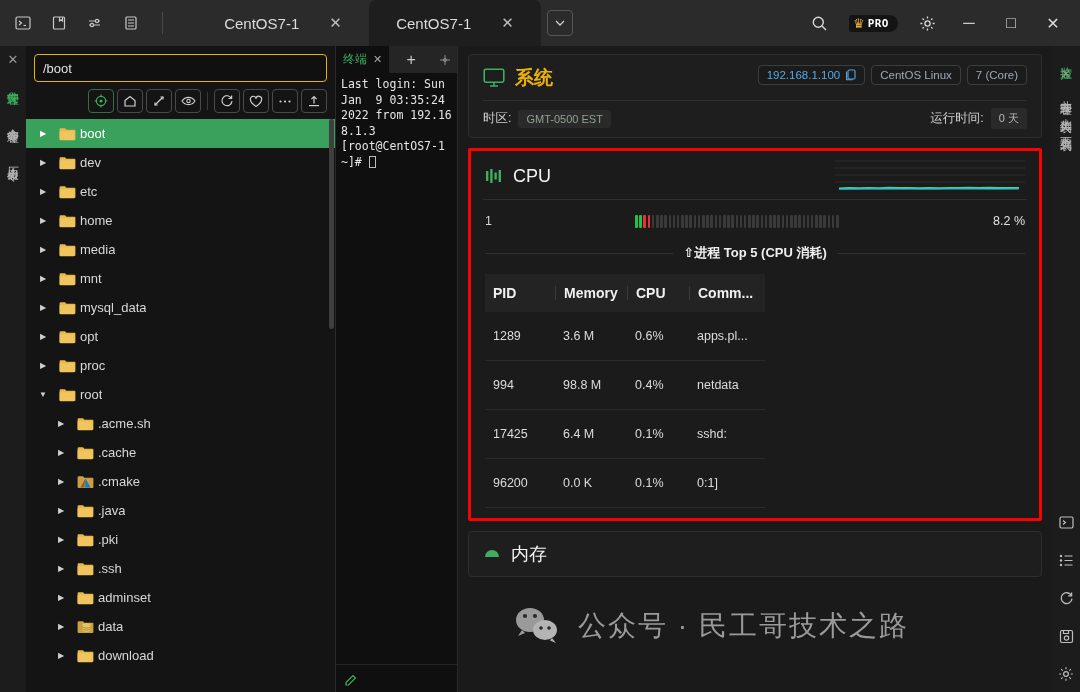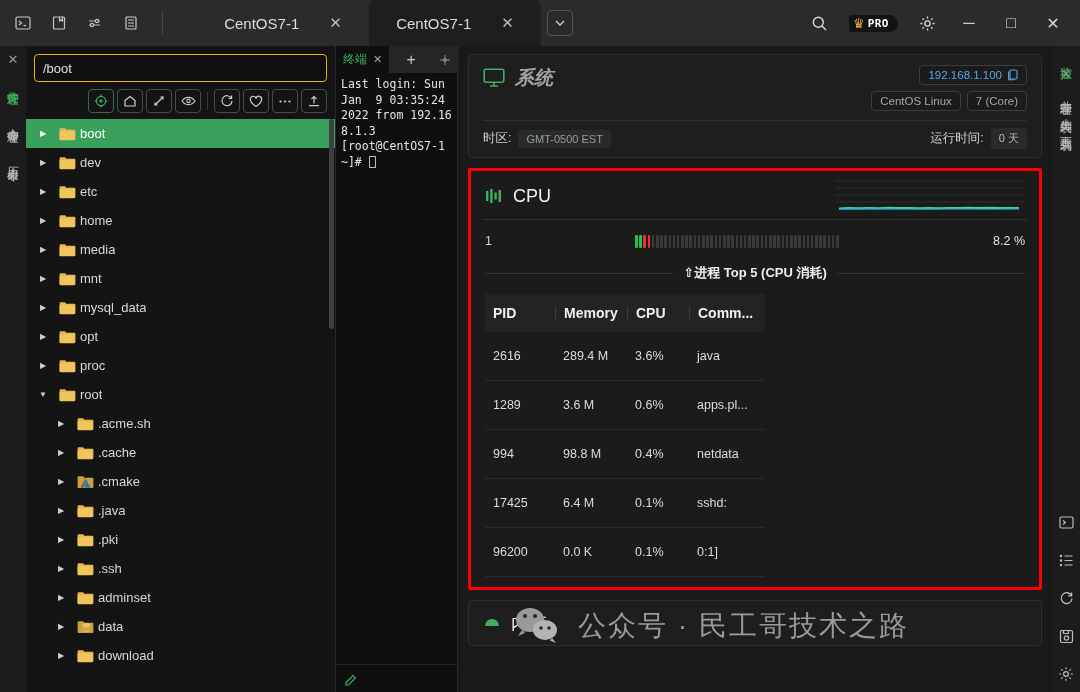--- a/index.html
+++ b/index.html
@@ -115,22 +115,22 @@
   }
   .term-cursor { display: inline-block; width: 7px; height: 12px; border: 1px solid #bbb; vertical-align: -2px; }
   .term-foot { height: 28px; display: flex; align-items: center; padding-left: 8px; border-top: 1px solid #242424; }
 
   
   .monitor { flex: 1; background: #1a1a1a; padding: 8px 10px 0 10px; overflow: hidden; position: relative; min-width: 0; }
   .card { background: #1e1e1e; border: 1px solid #2e2e2e; border-radius: 4px; margin-bottom: 10px; }
   .card.sys { padding: 10px 14px 8px 14px; position: relative; }
   .sys-top { display: flex; align-items: flex-start; }
   .sys-title { display: flex; align-items: center; gap: 10px; }
-  .sys-title .t { font-size: 19px; font-weight: bold; color: #a3a3a3; font-style: italic; }
-  .sys-chips { margin-left: auto; display: flex; flex-direction: column; align-items: flex-end; gap: 6px; }
+  .sys-title .t { font-size: 19px; font-weight: bold; color: #eab308; }
+  .sys-chips { margin-left: auto; display: flex; flex-direction: row; align-items: flex-end; gap: 6px; }
   .chip {
     border: 1px solid #3d3d3d; border-radius: 4px; padding: 3px 8px; font-size: 11.5px; color: #9fa8b2;
     display: flex; align-items: center; gap: 5px; background: #1b1b1b;
   }
   .chip.ip { color: #56a8e8; }
   .chip-row { display: flex; gap: 6px; }
   .sys-div { height: 1px; background: #2f2f2f; margin: 9px 0 7px 0; }
   .sys-bottom { display: flex; align-items: center; font-size: 12.5px; color: #d0d0d0; }
   .tag { background: #2a2a2a; border-radius: 3px; padding: 3px 8px; font-size: 11px; color: #8fa08f; margin-left: 7px; }
   .tag.days { color: #b8b8b8; }
@@ -675,26 +675,20 @@
           <span class="line"></span>
         </div>
         <div class="ptable">
           <div class="hdr" id="ptable-hdr">
               <div class="c-pid">PID</div>
               <div class="c-mem">Memory</div>
               <div class="c-cpu">CPU</div>
               <div class="c-cmd">Comm...</div>
             </div>
           <div id="ptable-body">
-              <div class="row">
-                <div class="c-pid">2616</div>
-                <div class="c-mem">289.4 M</div>
-                <div class="c-cpu">3.6%</div>
-                <div class="c-cmd">java</div>
-              </div>
               <div class="row">
                 <div class="c-pid">1289</div>
                 <div class="c-mem">3.6 M</div>
                 <div class="c-cpu">0.6%</div>
                 <div class="c-cmd">apps.pl...</div>
               </div>
               <div class="row">
                 <div class="c-pid">994</div>
                 <div class="c-mem">98.8 M</div>
                 <div class="c-cpu">0.4%</div>

